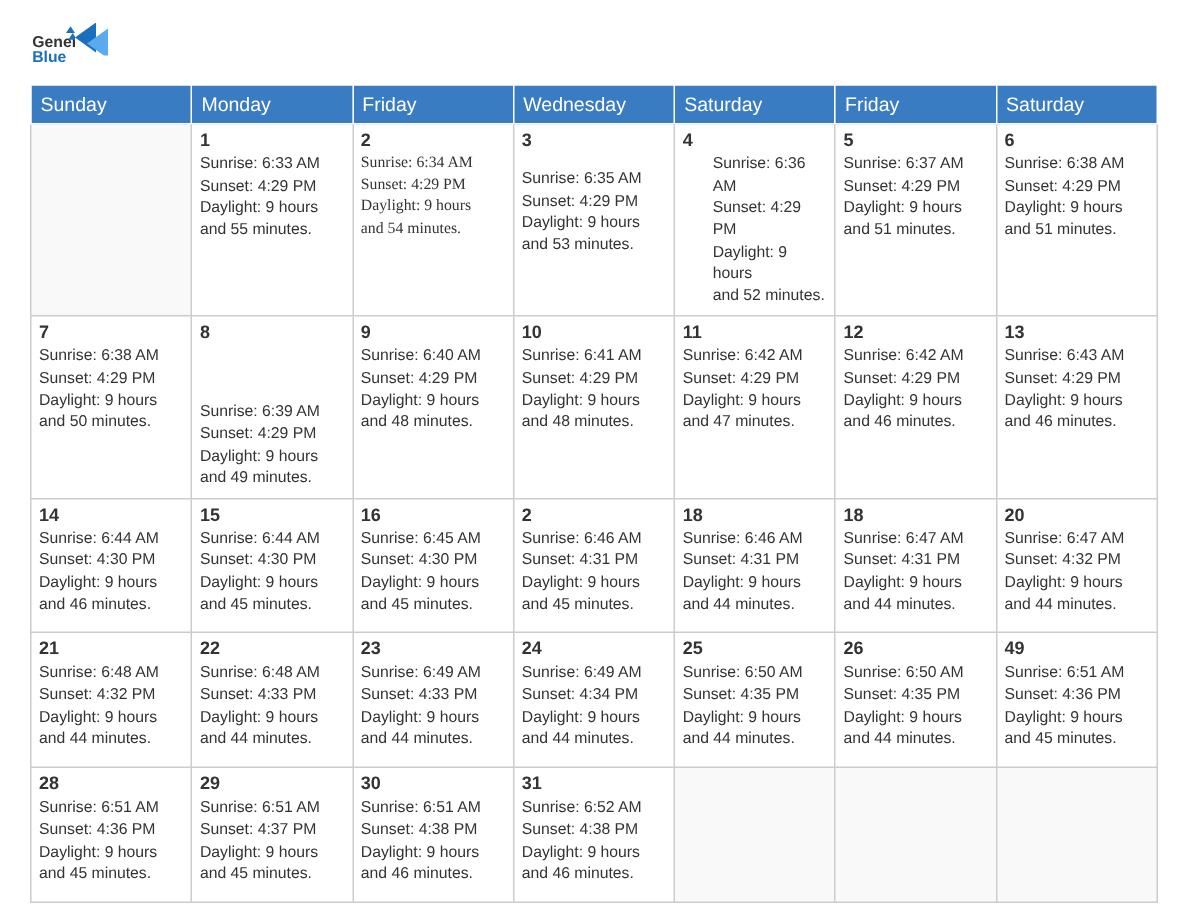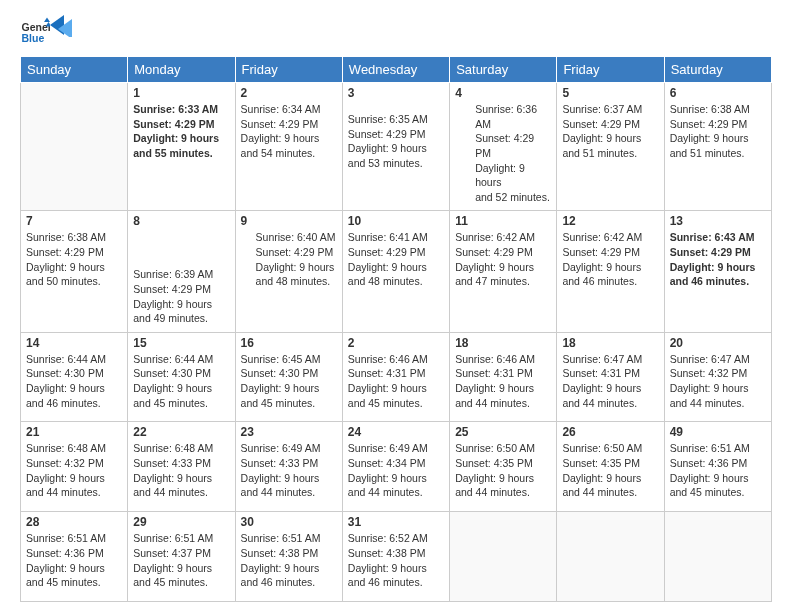--- a/index.html
+++ b/index.html
@@ -121,28 +121,28 @@
           <th>Saturday</th>
           <th>Friday</th>
           <th>Saturday</th>
         </tr>
     </thead>
     <tbody id="calendar-body">
     <tr>
           <td class="empty"></td>
           <td>
             <span class="day-number">1</span>
-            <div class="day-info" style="white-space: pre-line; font-weight: bold;">Sunrise: 6:33 AM
+            <div class="day-info" style="white-space: pre-line;">Sunrise: 6:33 AM
 Sunset: 4:29 PM
 Daylight: 9 hours
 and 55 minutes.</div>
           </td>
           <td>
             <span class="day-number">2</span>
-            <div class="day-info" style="white-space: pre-line;">Sunrise: 6:34 AM
+            <div class="day-info" style="white-space: pre-line; font-family: Liberation Serif, serif;">Sunrise: 6:34 AM
 Sunset: 4:29 PM
 Daylight: 9 hours
 and 54 minutes.</div>
           </td>
           <td>
             <span class="day-number">3</span>
             <div class="day-info" style="white-space: pre-line; margin-top: 12px;">Sunrise: 6:35 AM
 Sunset: 4:29 PM
 Daylight: 9 hours
 and 53 minutes.</div>
@@ -179,21 +179,21 @@
           </td>
           <td>
             <span class="day-number">8</span>
             <div class="day-info" style="white-space: pre-line; margin-top: 39px;">Sunrise: 6:39 AM
 Sunset: 4:29 PM
 Daylight: 9 hours
 and 49 minutes.</div>
           </td>
           <td>
             <span class="day-number">9</span>
-            <div class="day-info" style="white-space: pre-line; margin-left: 15px;">Sunrise: 6:40 AM
+            <div class="day-info" style="white-space: pre-line;">Sunrise: 6:40 AM
 Sunset: 4:29 PM
 Daylight: 9 hours
 and 48 minutes.</div>
           </td>
           <td>
             <span class="day-number">10</span>
             <div class="day-info" style="white-space: pre-line;">Sunrise: 6:41 AM
 Sunset: 4:29 PM
 Daylight: 9 hours
 and 48 minutes.</div>
@@ -207,21 +207,21 @@
           </td>
           <td>
             <span class="day-number">12</span>
             <div class="day-info" style="white-space: pre-line;">Sunrise: 6:42 AM
 Sunset: 4:29 PM
 Daylight: 9 hours
 and 46 minutes.</div>
           </td>
           <td>
             <span class="day-number">13</span>
-            <div class="day-info" style="white-space: pre-line; font-weight: bold;">Sunrise: 6:43 AM
+            <div class="day-info" style="white-space: pre-line;">Sunrise: 6:43 AM
 Sunset: 4:29 PM
 Daylight: 9 hours
 and 46 minutes.</div>
           </td>
         </tr>
         <tr>
           <td>
             <span class="day-number">14</span>
             <div class="day-info" style="white-space: pre-line;">Sunrise: 6:44 AM
 Sunset: 4:30 PM

